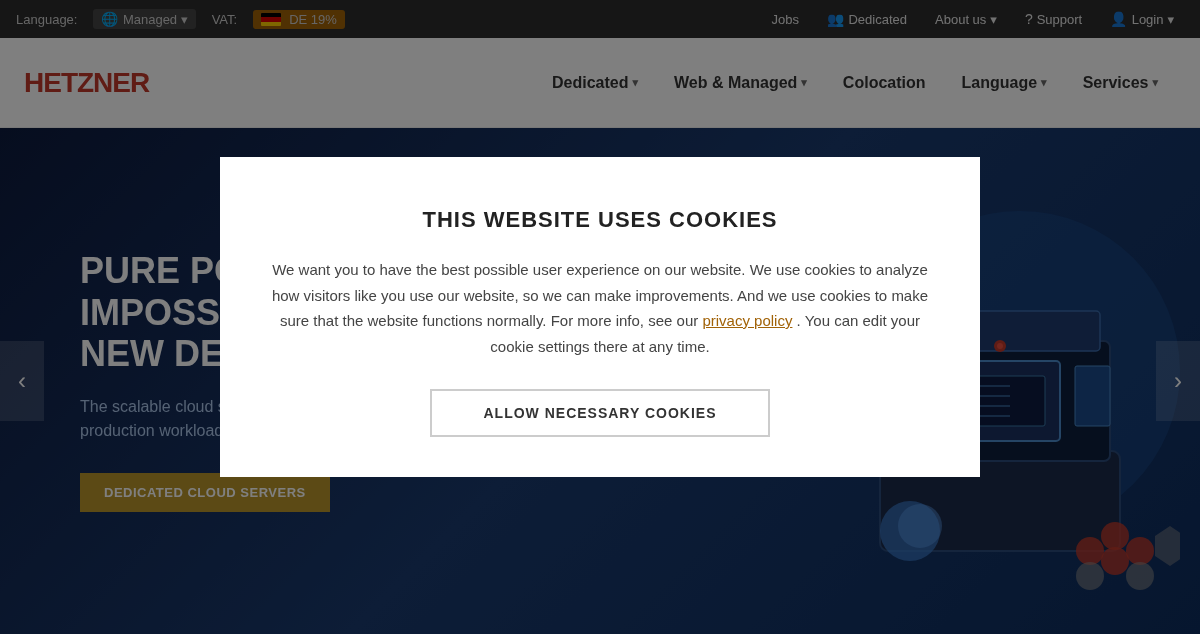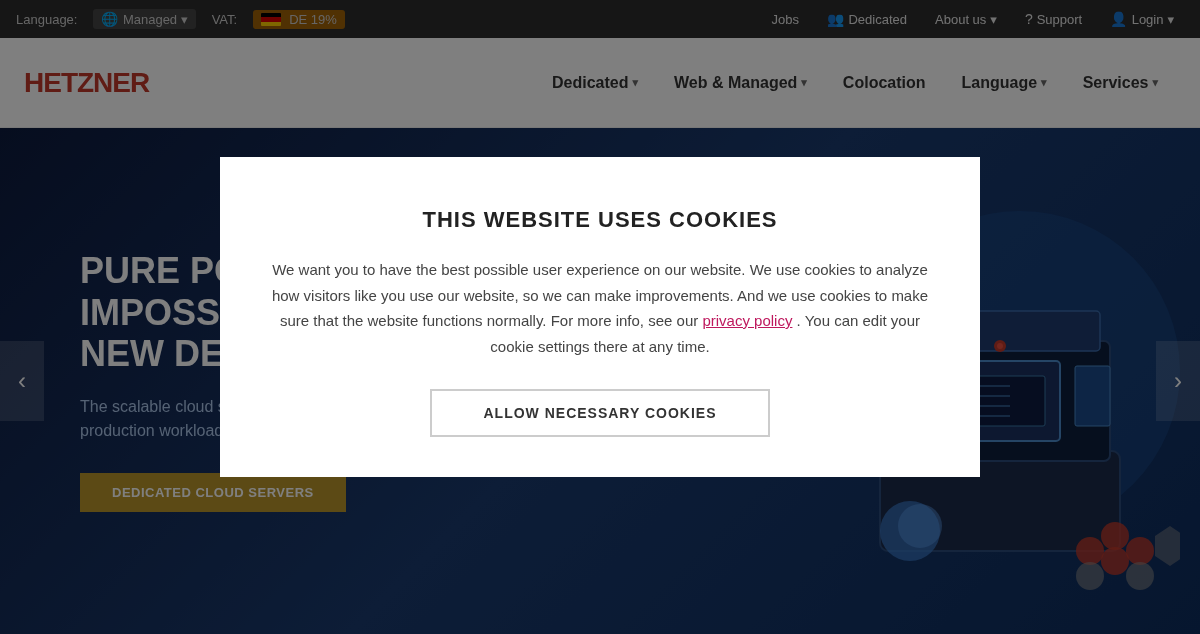--- a/index.html
+++ b/index.html
@@ -119,21 +119,21 @@
       font-size: 16px;
       color: #aac4e8;
       margin-bottom: 30px;
       line-height: 1.5;
     }
     .hero-buttons { display: flex; gap: 16px; flex-wrap: wrap; }
     .btn-primary {
       background: #b8952a;
       color: #fff;
       border: none;
-      padding: 12px 32px;
+      padding: 12px 24px;
       font-size: 13px;
       font-weight: 700;
       cursor: pointer;
       text-transform: uppercase;
       letter-spacing: 0.5px;
     }
     .btn-secondary {
       background: transparent;
       color: #fff;
       border: 2px solid #fff;
@@ -203,21 +203,21 @@
       letter-spacing: 1px;
       text-transform: uppercase;
     }
     .cookie-text {
       font-size: 15px;
       color: #444;
       line-height: 1.7;
       margin-bottom: 30px;
     }
     .cookie-text a {
-      color: #be185d;
+      color: #a16207;
       text-decoration: underline;
       cursor: pointer;
     }
     .cookie-buttons {
       display: flex;
       gap: 16px;
       justify-content: center;
     }
     .btn-allow-all {
       background: #f0b800;

